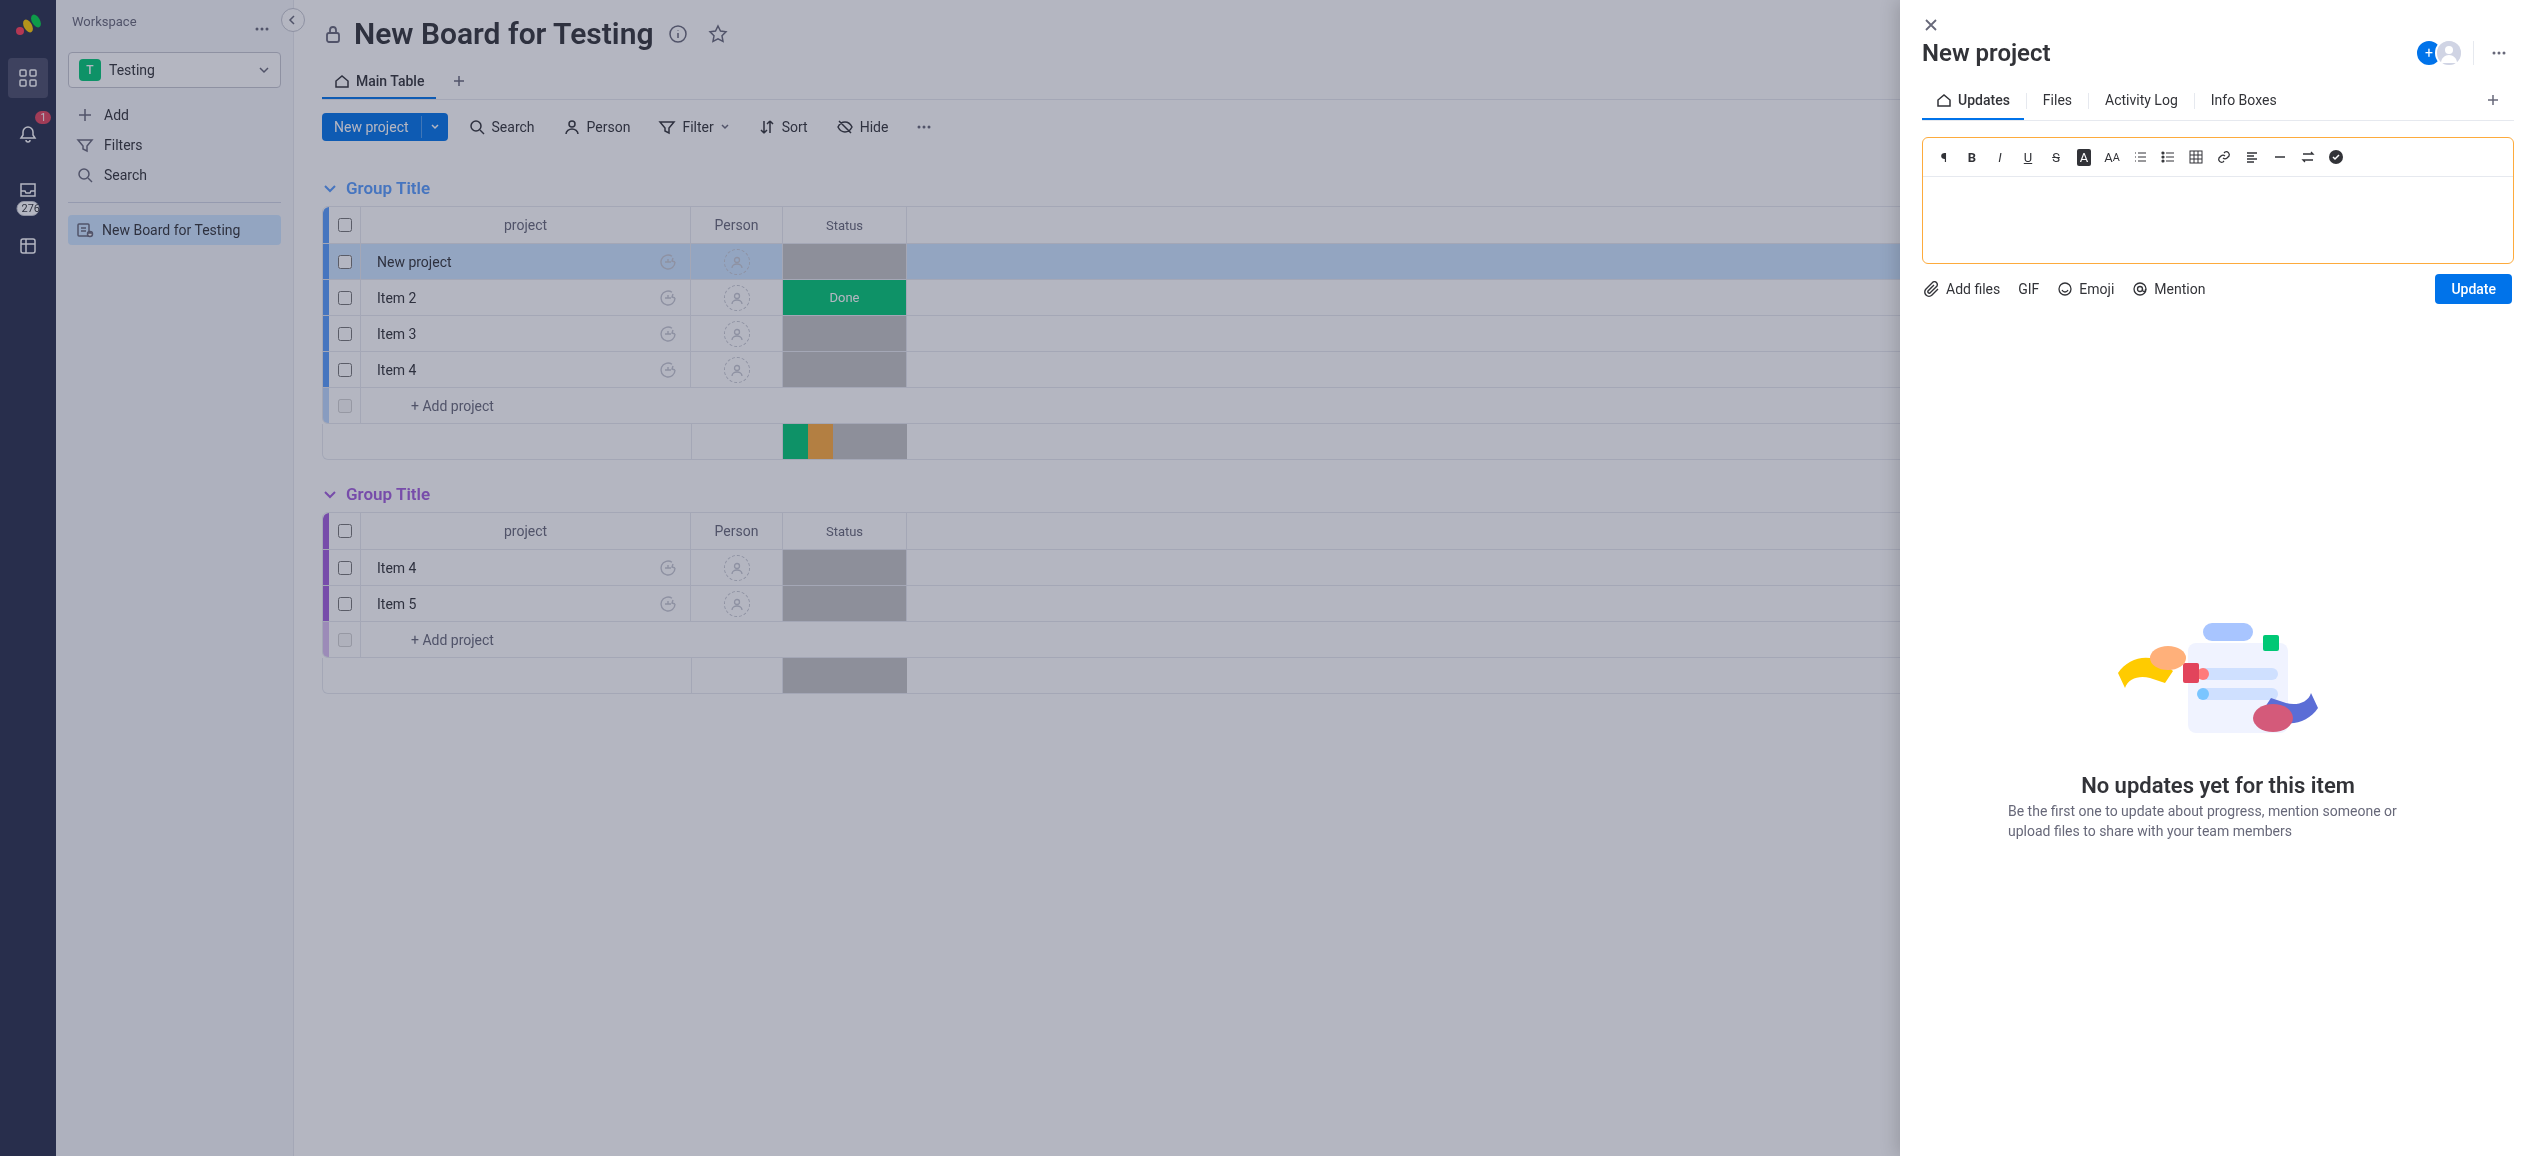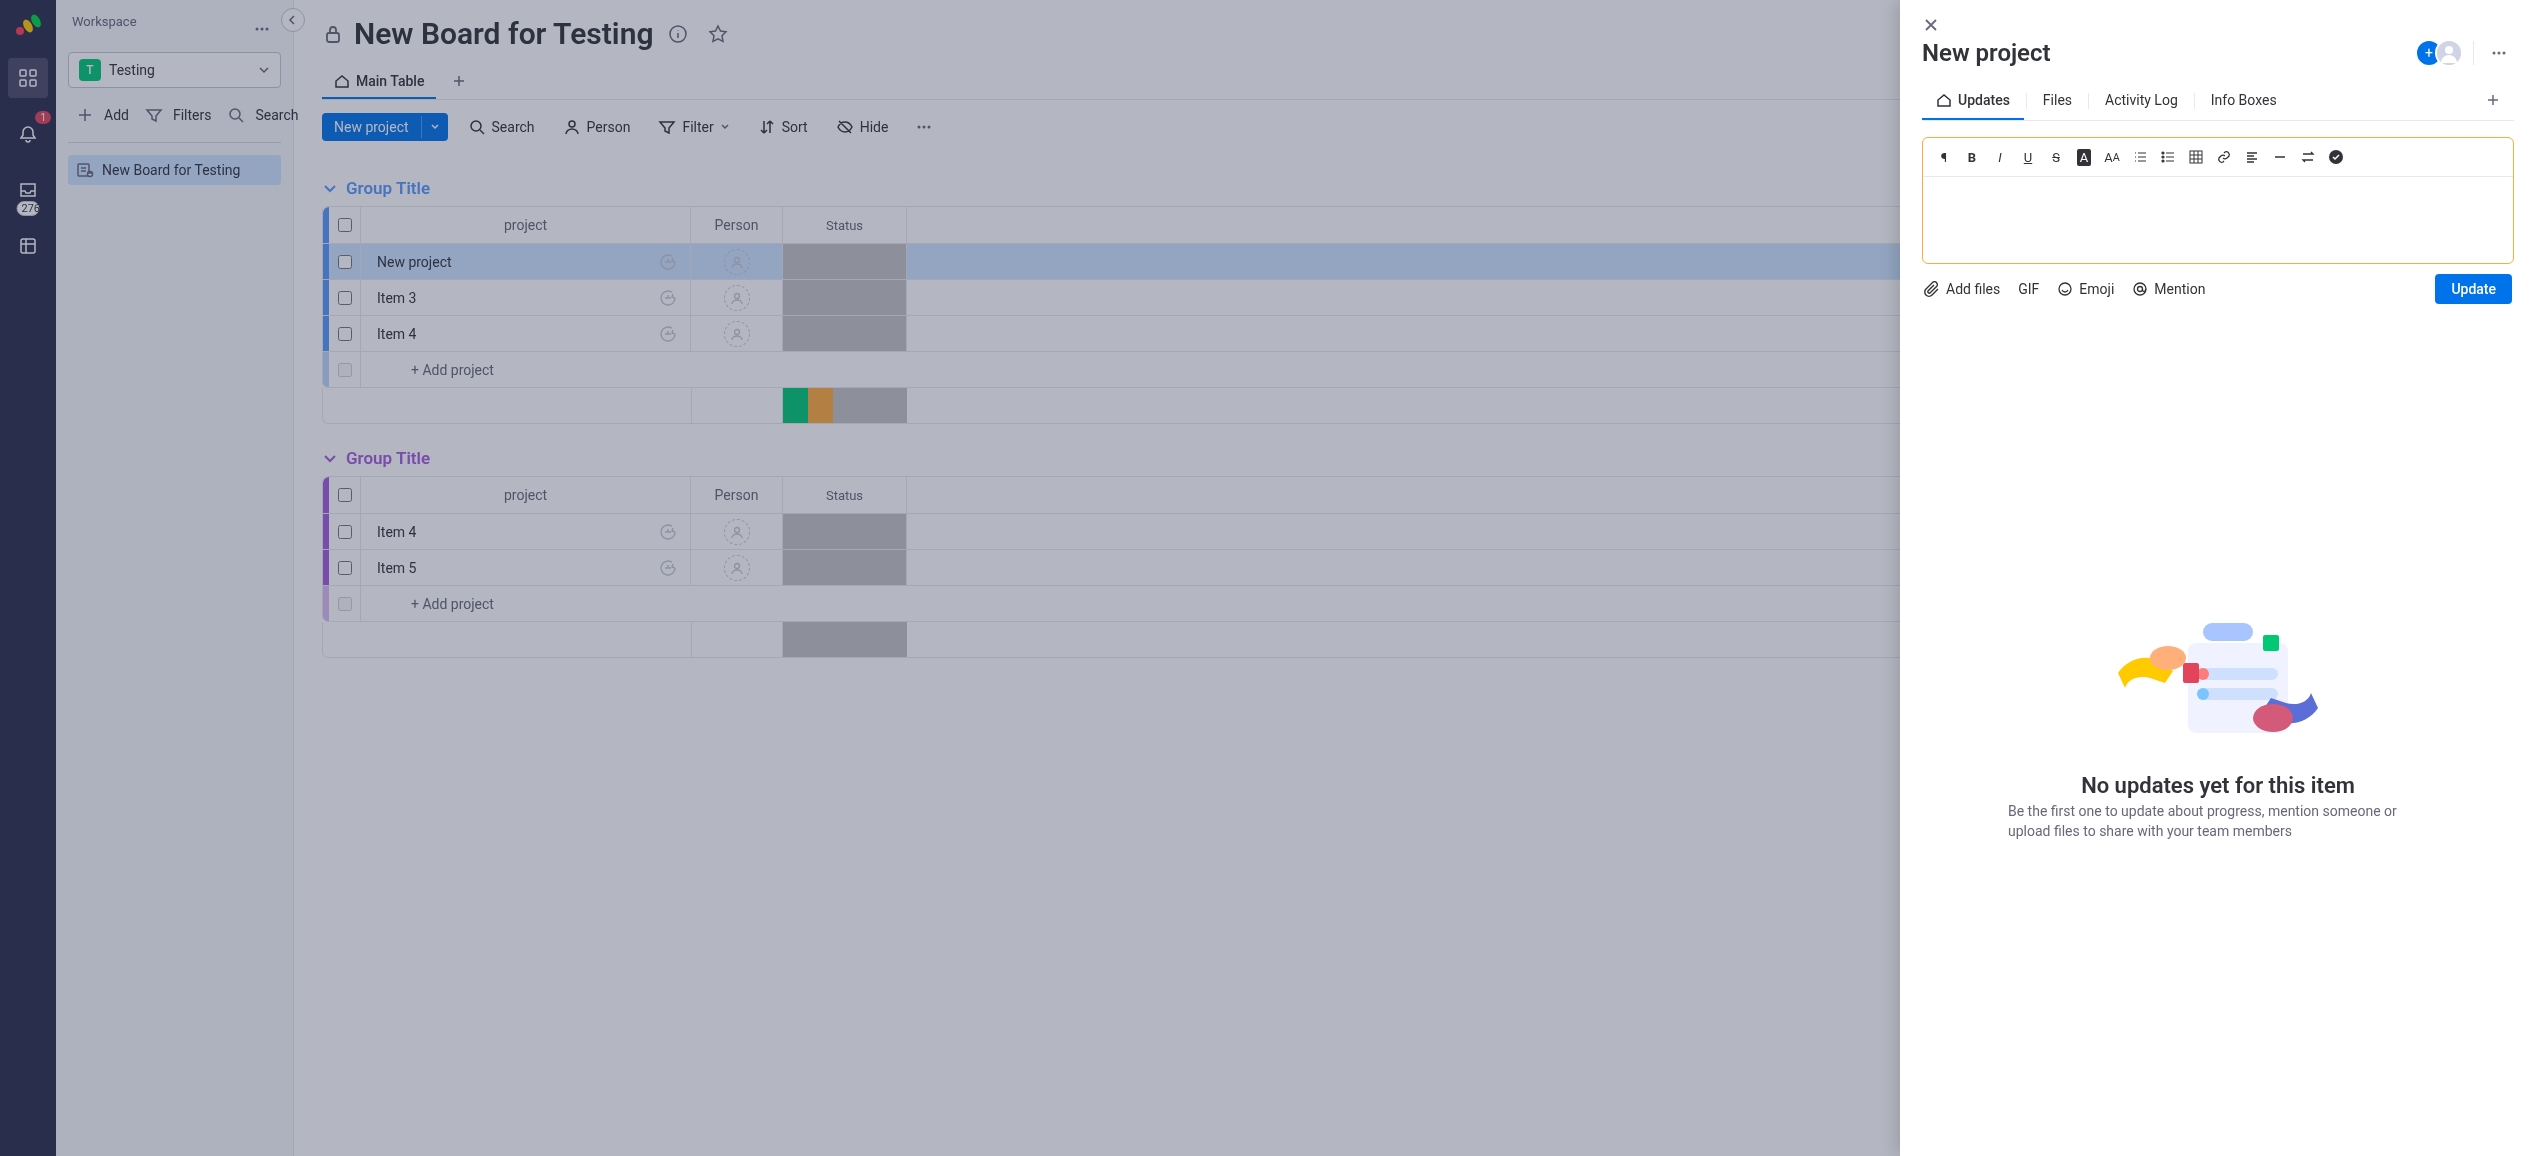--- a/index.html
+++ b/index.html
@@ -9,21 +9,21 @@
 .rail .logo { width: 32px; height: 32px; display:flex; align-items:center; justify-content:center; }
 .rail-btn { width: 40px; height: 40px; display:flex; align-items:center; justify-content:center; color:#fff; border-radius:4px; position:relative; cursor:pointer; }
 .rail-btn.active { background:#4b4e69; }
 .rail-btn .badge { position:absolute; top:-3px; right:-3px; background:#e2445c; color:#fff; font-size:10px; padding:1px 5px; border-radius:10px; }
 .rail-btn .badge.big { top:auto; bottom:-6px; left:50%; transform:translateX(-50%); background:#fff; color:#323338; border:1px solid #c5c7d0; font-size:11px; padding:0 4px; }
 .sidebar { width: 238px; background:#f6f7fb; border-right:1px solid #e6e9ef; padding:12px; position:relative; }
 .ws-label { font-size:13px; color:#676879; padding:2px 4px 8px; display:flex; justify-content:space-between; }
 .ws-picker { display:flex; align-items:center; gap:8px; border:1px solid #c5c7d0; border-radius:4px; padding:6px 10px; background:#fff; cursor:pointer; }
 .ws-picker .sq { width:22px; height:22px; background:#00c875; color:#fff; display:flex; align-items:center; justify-content:center; border-radius:4px; font-size:12px; font-weight:500; }
 .ws-picker .lbl { flex:1; font-weight:400; }
-.sb-actions { margin-top:12px; display:flex; flex-direction:row; }
+.sb-actions { margin-top:12px; display:flex; flex-direction:column; }
 .sb-act { display:flex; align-items:center; gap:10px; padding:6px 8px; color:#323338; cursor:pointer; border-radius:4px; }
 .sb-divider { height:1px; background:#d0d4e4; margin:12px 0; }
 .board-link { display:flex; align-items:center; gap:8px; padding:6px 8px; background:#cce5ff; border-radius:4px; cursor:pointer; font-size:14px; }
 .collapse-btn { position:absolute; top:8px; right:-12px; width:24px; height:24px; background:#fff; border:1px solid #c5c7d0; border-radius:50%; display:flex; align-items:center; justify-content:center; cursor:pointer; }
 .main { flex:1; display:flex; flex-direction:column; overflow:hidden; min-width:0; }
 .board-header { padding:16px 28px 0; }
 .title-row { display:flex; align-items:center; gap:10px; }
 .board-title { font-size:30px; font-weight:600; }
 .icon-btn { width:30px; height:30px; display:flex; align-items:center; justify-content:center; cursor:pointer; color:#676879; border-radius:4px; }
 .tabs-row { display:flex; align-items:center; gap:4px; margin-top:14px; border-bottom:1px solid #e6e9ef; }
@@ -318,20 +318,44 @@
               <svg width="14" height="14" viewBox="0 0 14 14" fill="none" stroke="#c5c7d0" stroke-width="1.3">
                     <circle cx="7" cy="5" r="2.5"></circle>
                     <path d="M2 13c0-2.5 2.5-4 5-4s5 1.5 5 4"></path>
                   </svg>
             </div>
           </div>
           <div class="c-status st-gray"></div>
         </div>
 
 
+        <div class="row ">
+          <div class="cbar blue"></div>
+          <div class="chk">
+                <input type="checkbox" style="">
+              </div>
+          <div class="c-name">
+            <span>Item 2</span>
+            <span class="chat">
+              <svg width="20" height="20" viewBox="0 0 20 20" fill="none" stroke="#c5c7d0" stroke-width="1.4">
+                    <path d="M17 10a7 7 0 11-3-5.7M17 10l-3-1 1-3"></path>
+                    <path d="M10 7v3M7 10h6" stroke="#c5c7d0"></path>
+                  </svg>
+            </span>
+          </div>
+          <div class="c-person">
+            <div class="person-ph">
+              <svg width="14" height="14" viewBox="0 0 14 14" fill="none" stroke="#c5c7d0" stroke-width="1.3">
+                    <circle cx="7" cy="5" r="2.5"></circle>
+                    <path d="M2 13c0-2.5 2.5-4 5-4s5 1.5 5 4"></path>
+                  </svg>
+            </div>
+          </div>
+          <div class="c-status st-done">Done</div>
+        </div>
 
         <div class="row ">
           <div class="cbar blue"></div>
           <div class="chk">
                 <input type="checkbox" style="">
               </div>
           <div class="c-name">
             <span>Item 3</span>
             <span class="chat">
               <svg width="20" height="20" viewBox="0 0 20 20" fill="none" stroke="#c5c7d0" stroke-width="1.4">

